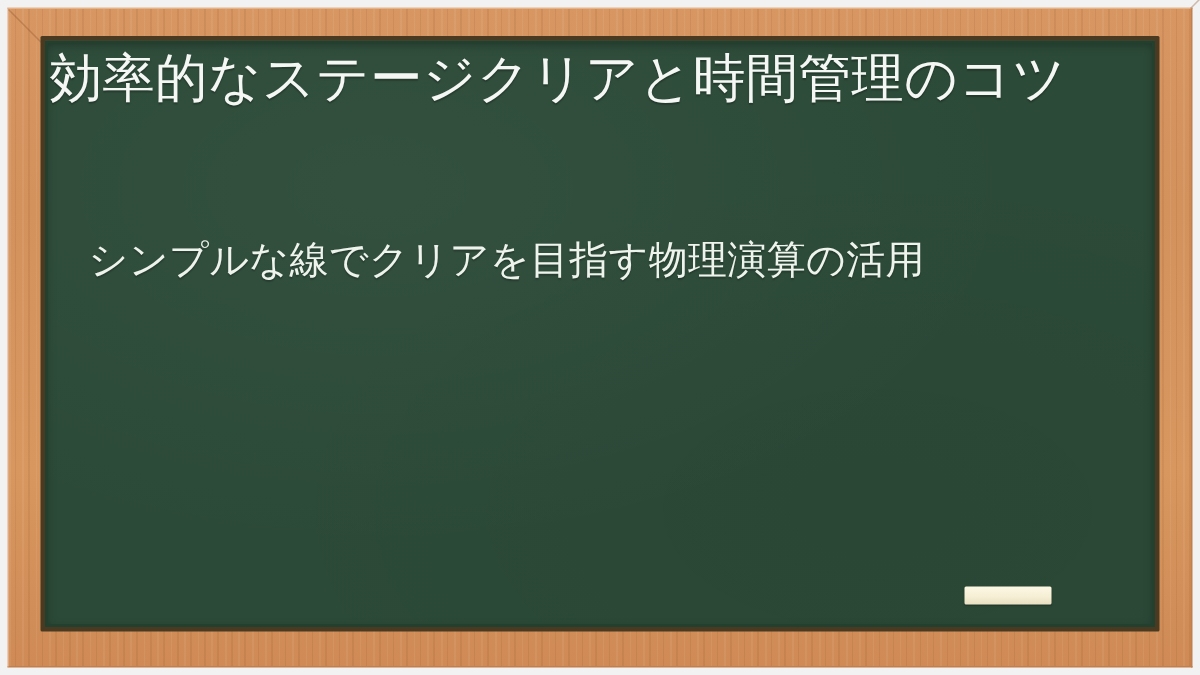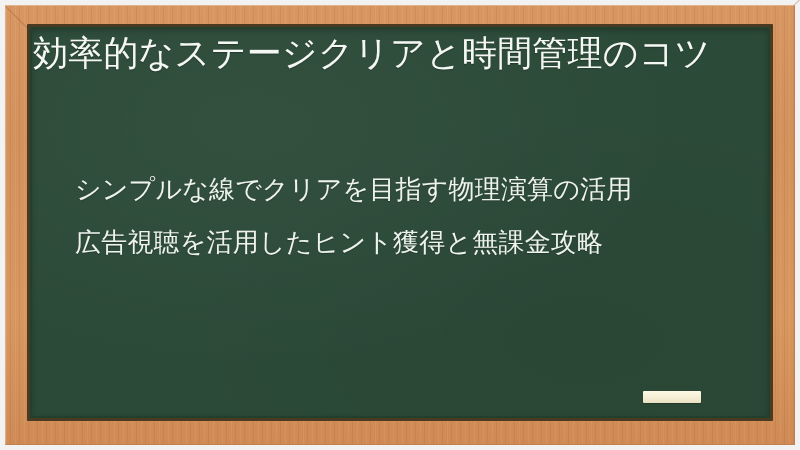--- a/index.html
+++ b/index.html
@@ -119,21 +119,21 @@
     font-weight: 400;
     text-shadow: 0 1px 1px rgba(0,0,0,0.25);
     white-space: normal;
   }
 
   .bullet-list {
     position: absolute;
     left: 29px;
     top: 120px;
     width: 690px;
-    margin: 16px;
+    margin: 0;
     padding: 0;
     list-style: none;
   }
 
   .bullet-item {
     color: #eef3ec;
     font-size: 26px;
     line-height: 53px;
     letter-spacing: 0.2px;
     font-weight: 400;
@@ -164,21 +164,20 @@
 
   <div class="board-bevel"></div>
 
   <div class="board">
     <div class="board-inner">
 
       <div class="title">効率的なステージクリアと時間管理のコツ</div>
 
       <ul class="bullet-list">
         <li class="bullet-item">シンプルな線でクリアを目指す物理演算の活用</li>
-        <li class="bullet-item">広告視聴を活用したヒント獲得と無課金攻略</li>
       </ul>
 
     </div>
   </div>
 
   <div class="chalk"></div>
 
 </div>
 
 </body></html>

